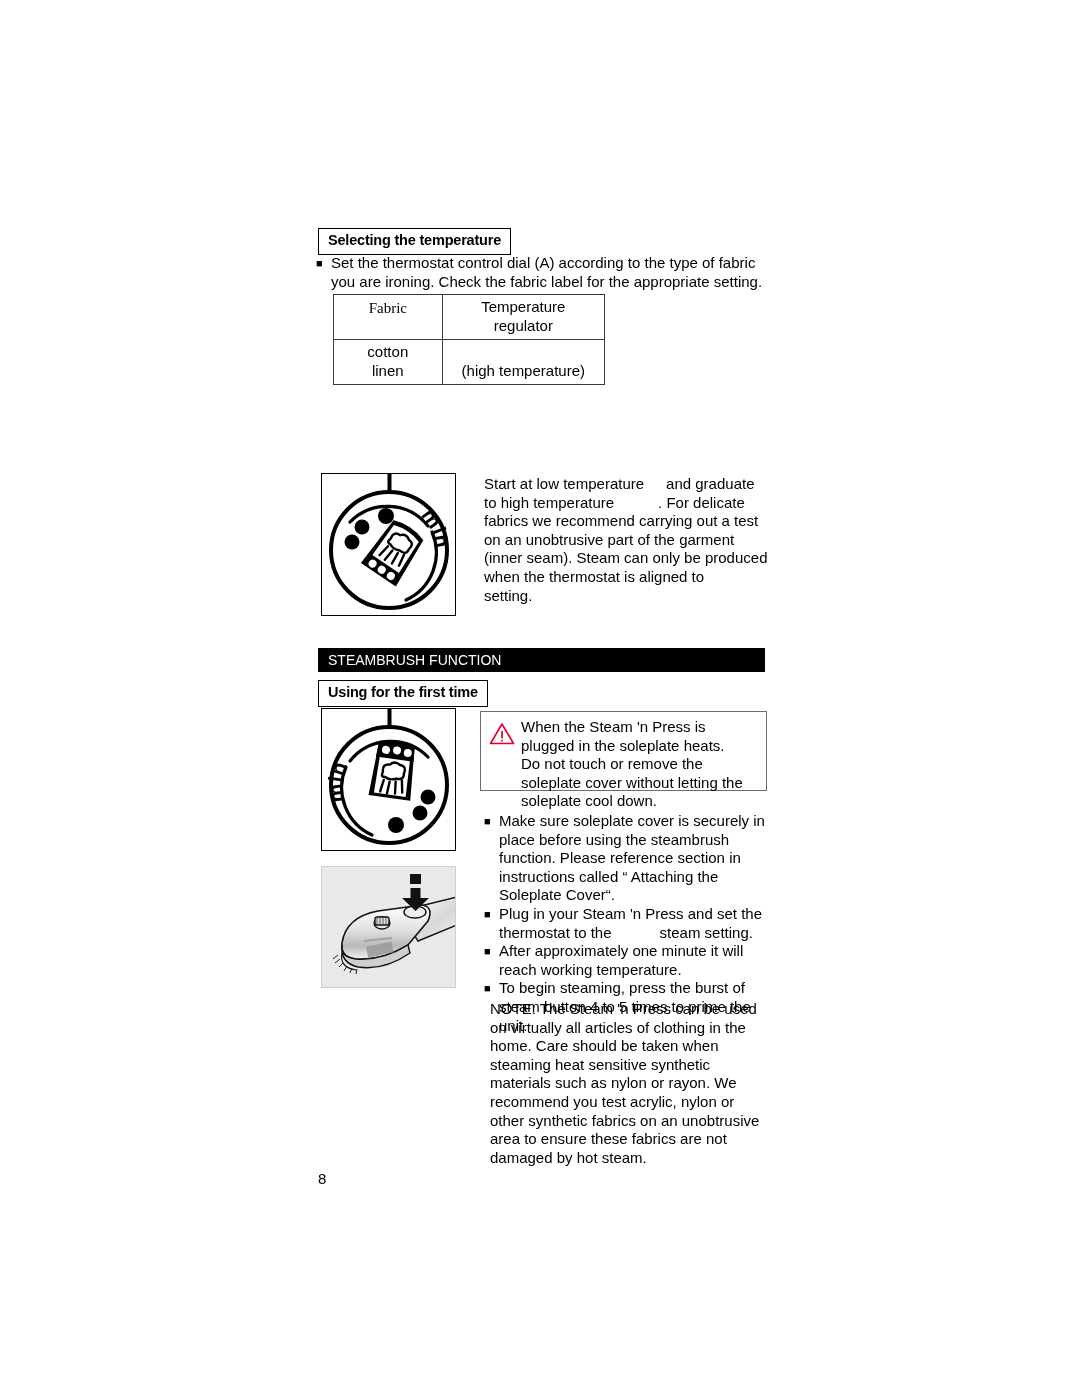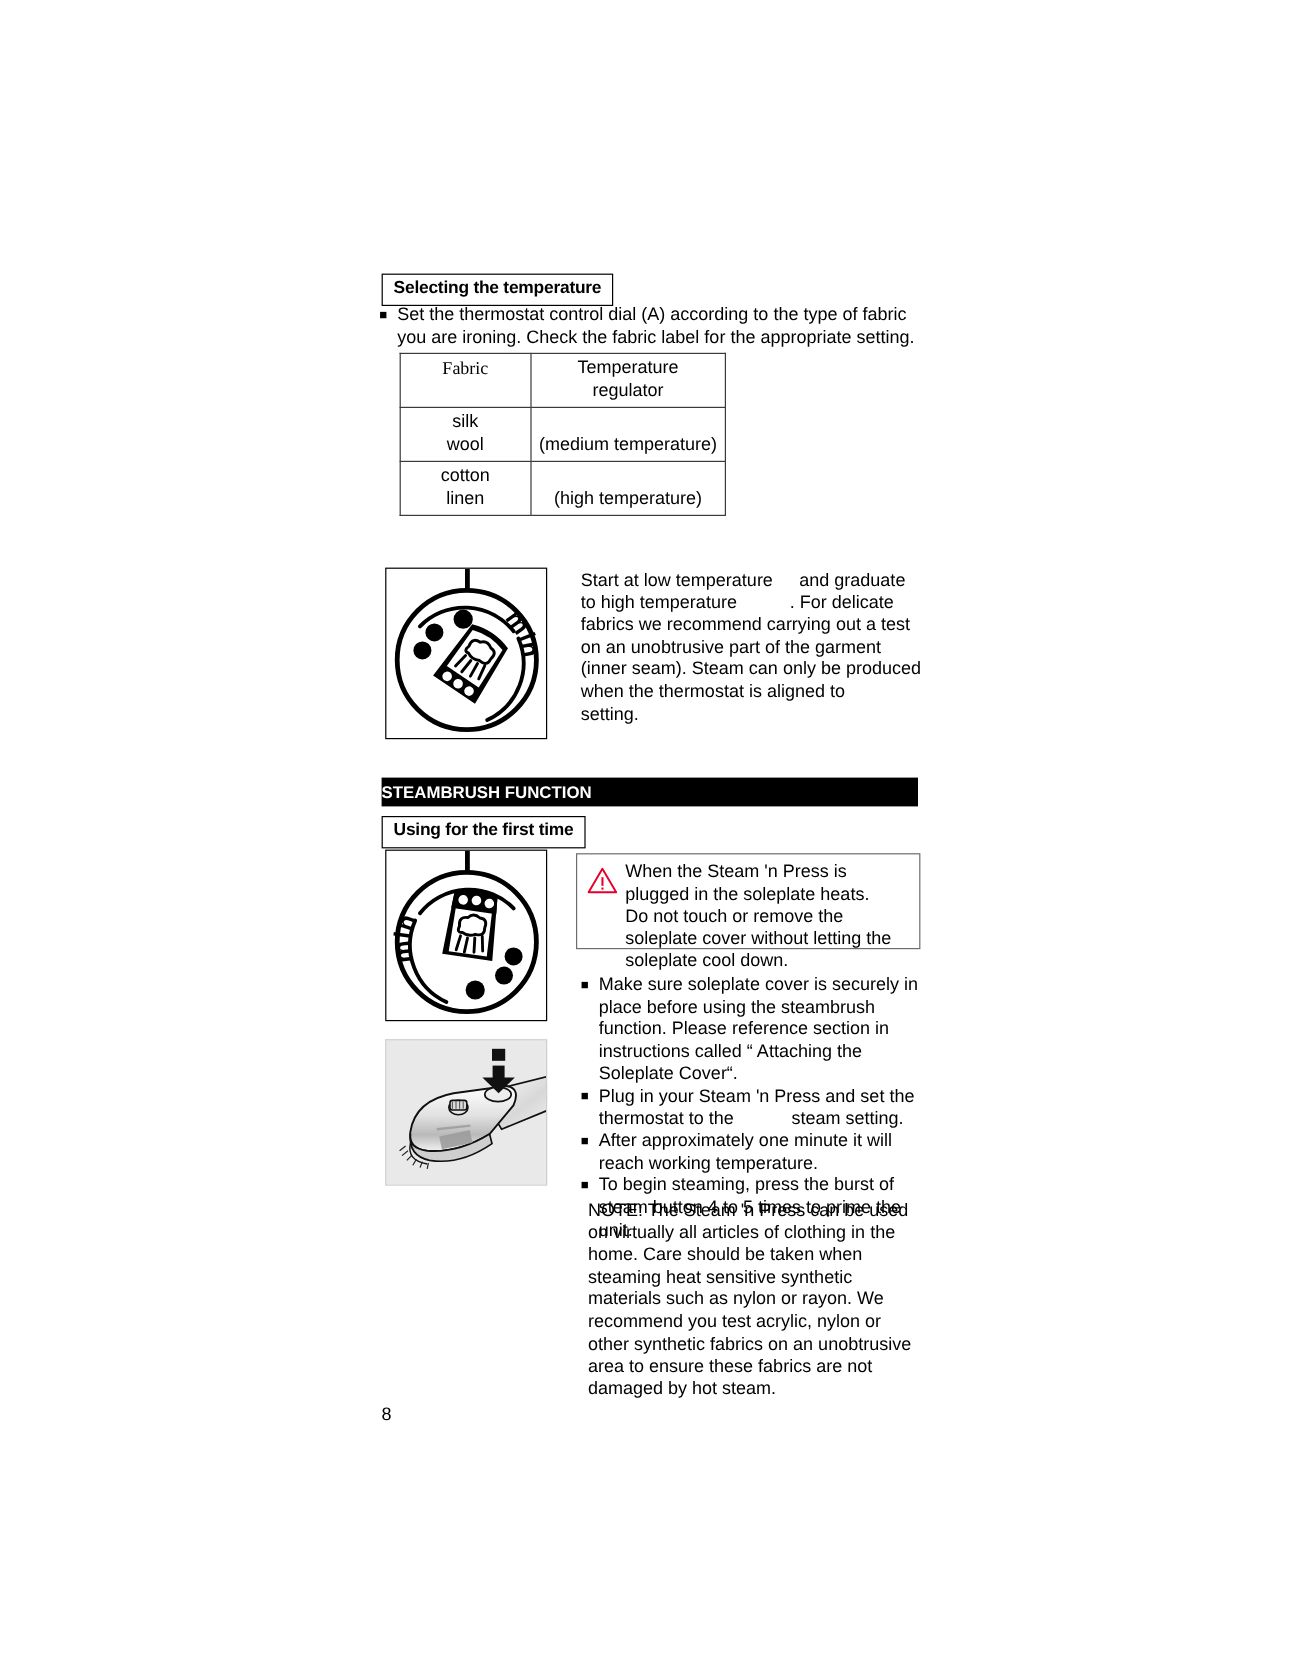--- a/index.html
+++ b/index.html
@@ -34,26 +34,26 @@
     padding: 4px 9px 5px 9px;
     white-space: nowrap;
     line-height: 1.1;
   }
 
   
   .section-bar {
     position: absolute;
     background: #000;
     color: #fff;
-    font-weight: bold;
+    font-weight: normal;
     font-size: 14px;
     letter-spacing: 0px;
     display: flex;
     align-items: center;
-    padding-left: 0;
+    padding-left: 10px;
     box-sizing: border-box;
   }
 
   
   .bullet-block {
     position: absolute;
     font-size: 15px;
     line-height: 18.6px;
   }
   .bullet-row {
@@ -158,33 +158,20 @@
       </td>
       <td style="width:163px;">
         <div class="cell-pad">
           <span>Temperature</span><br>
           <span>regulator</span>
         </div>
       </td>
     </tr>
 
 
-    <tr>
-      <td>
-        <div class="cell-pad">
-          <span>silk</span><br>
-          <span>wool</span>
-        </div>
-      </td>
-      <td>
-        <div class="cell-pad">
-          <span>(medium temperature)</span>
-        </div>
-      </td>
-    </tr>
 
     <tr>
       <td>
         <div class="cell-pad">
           <span>cotton</span><br>
           <span>linen</span>
         </div>
       </td>
       <td>
         <div class="cell-pad">

